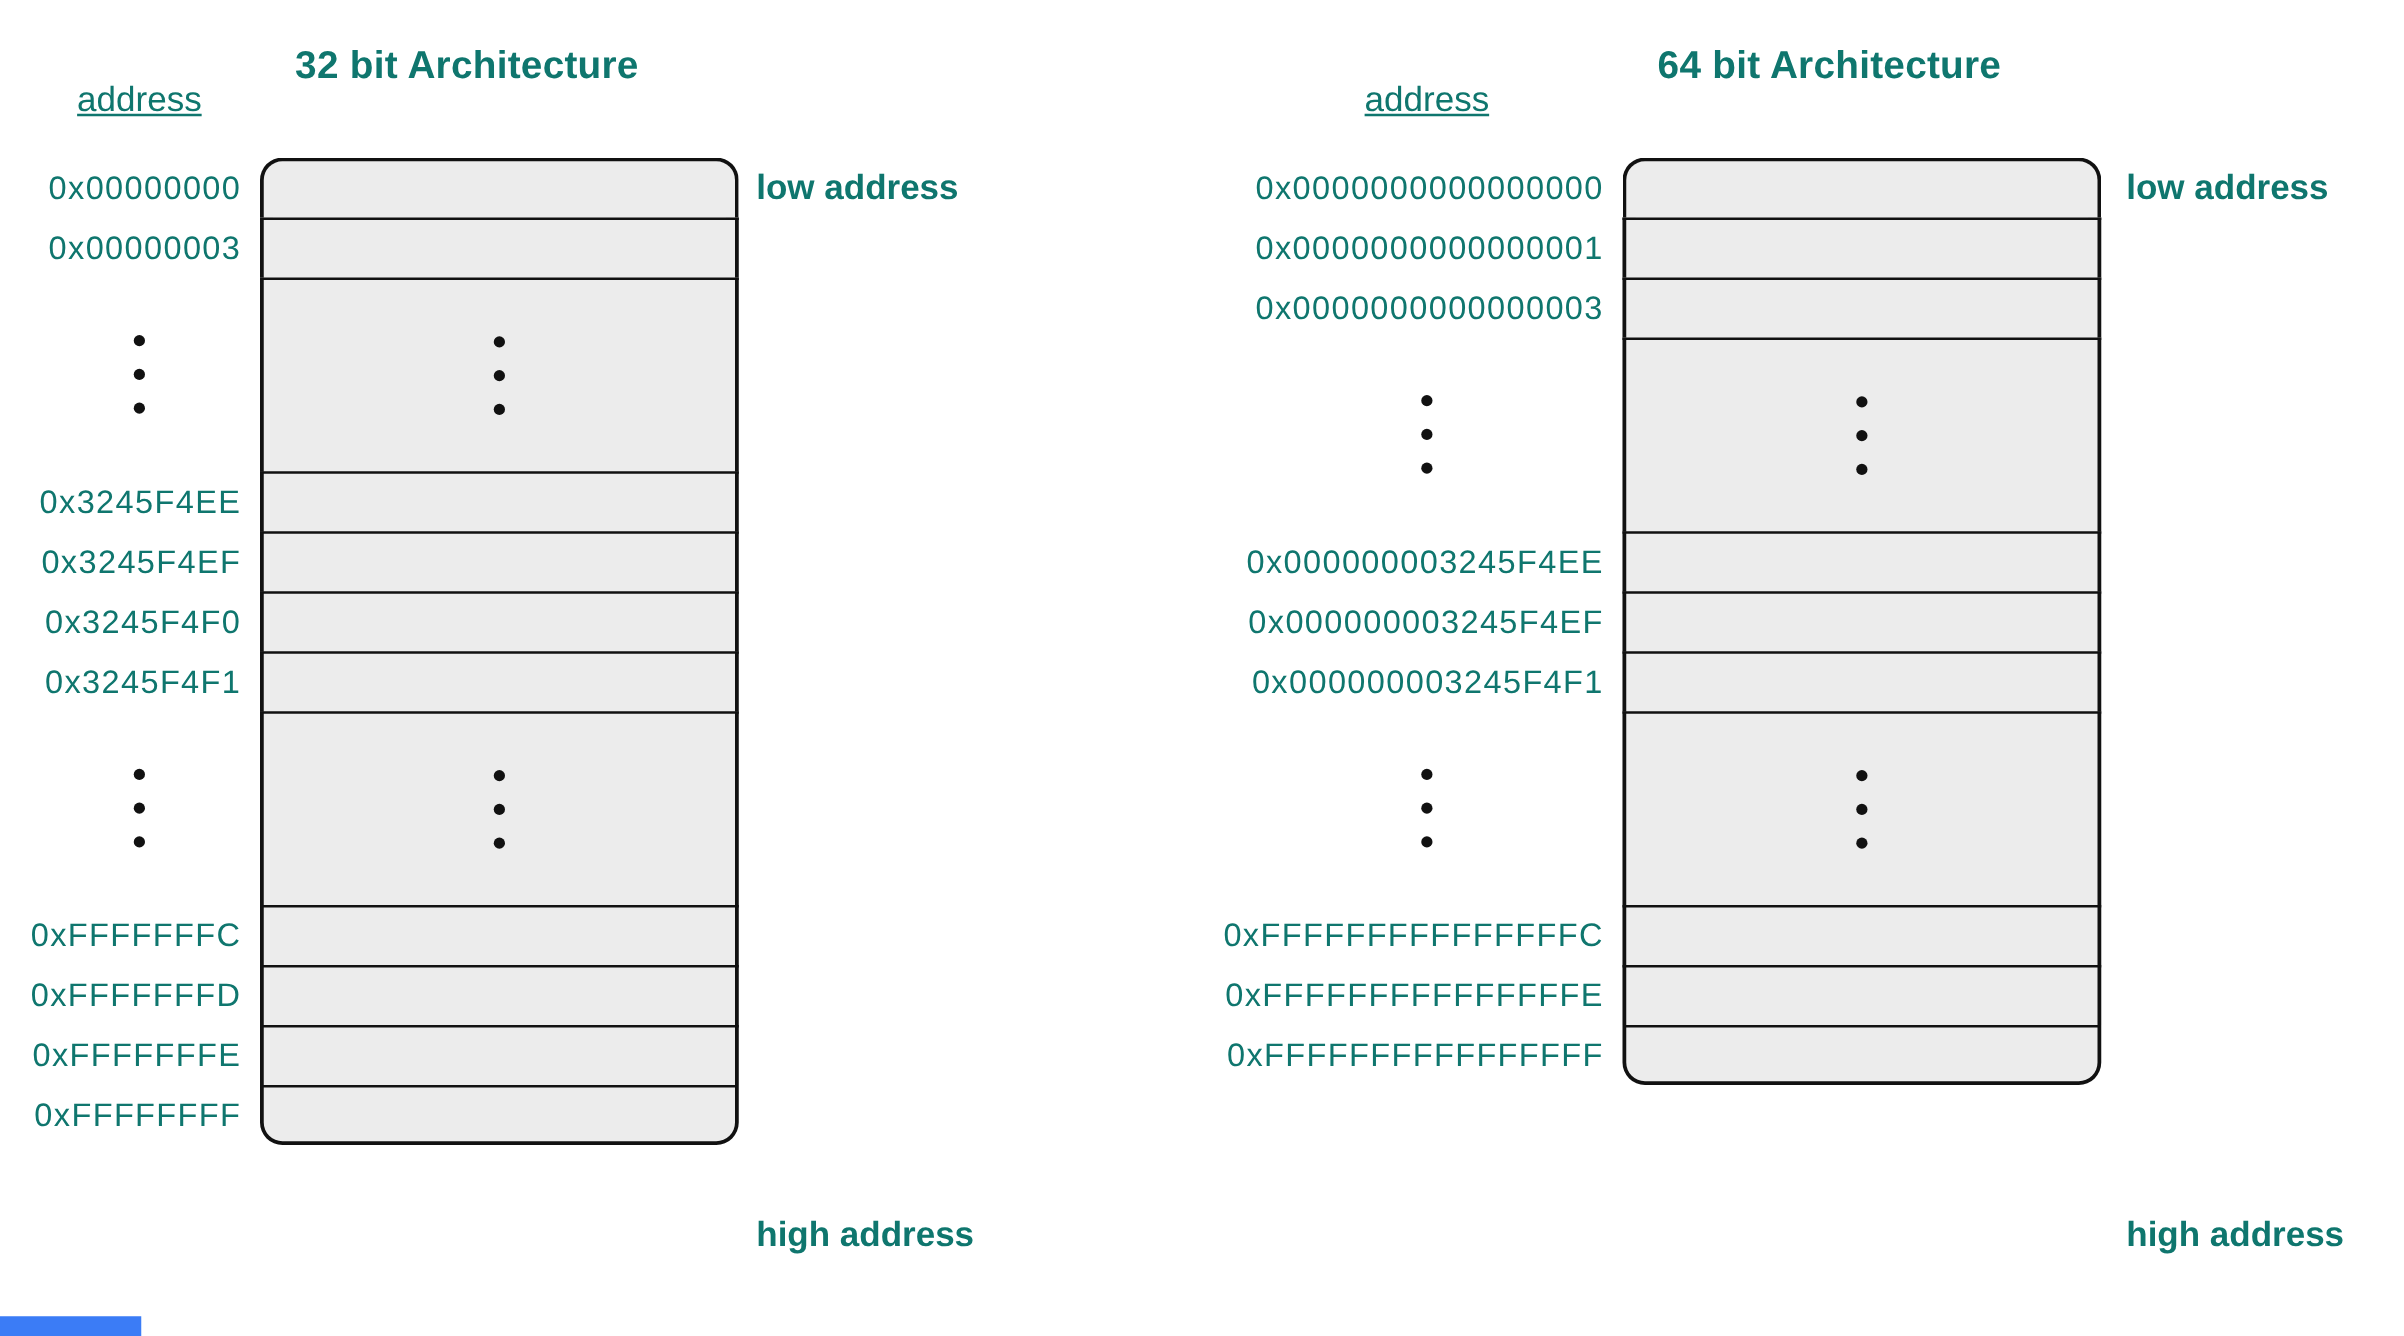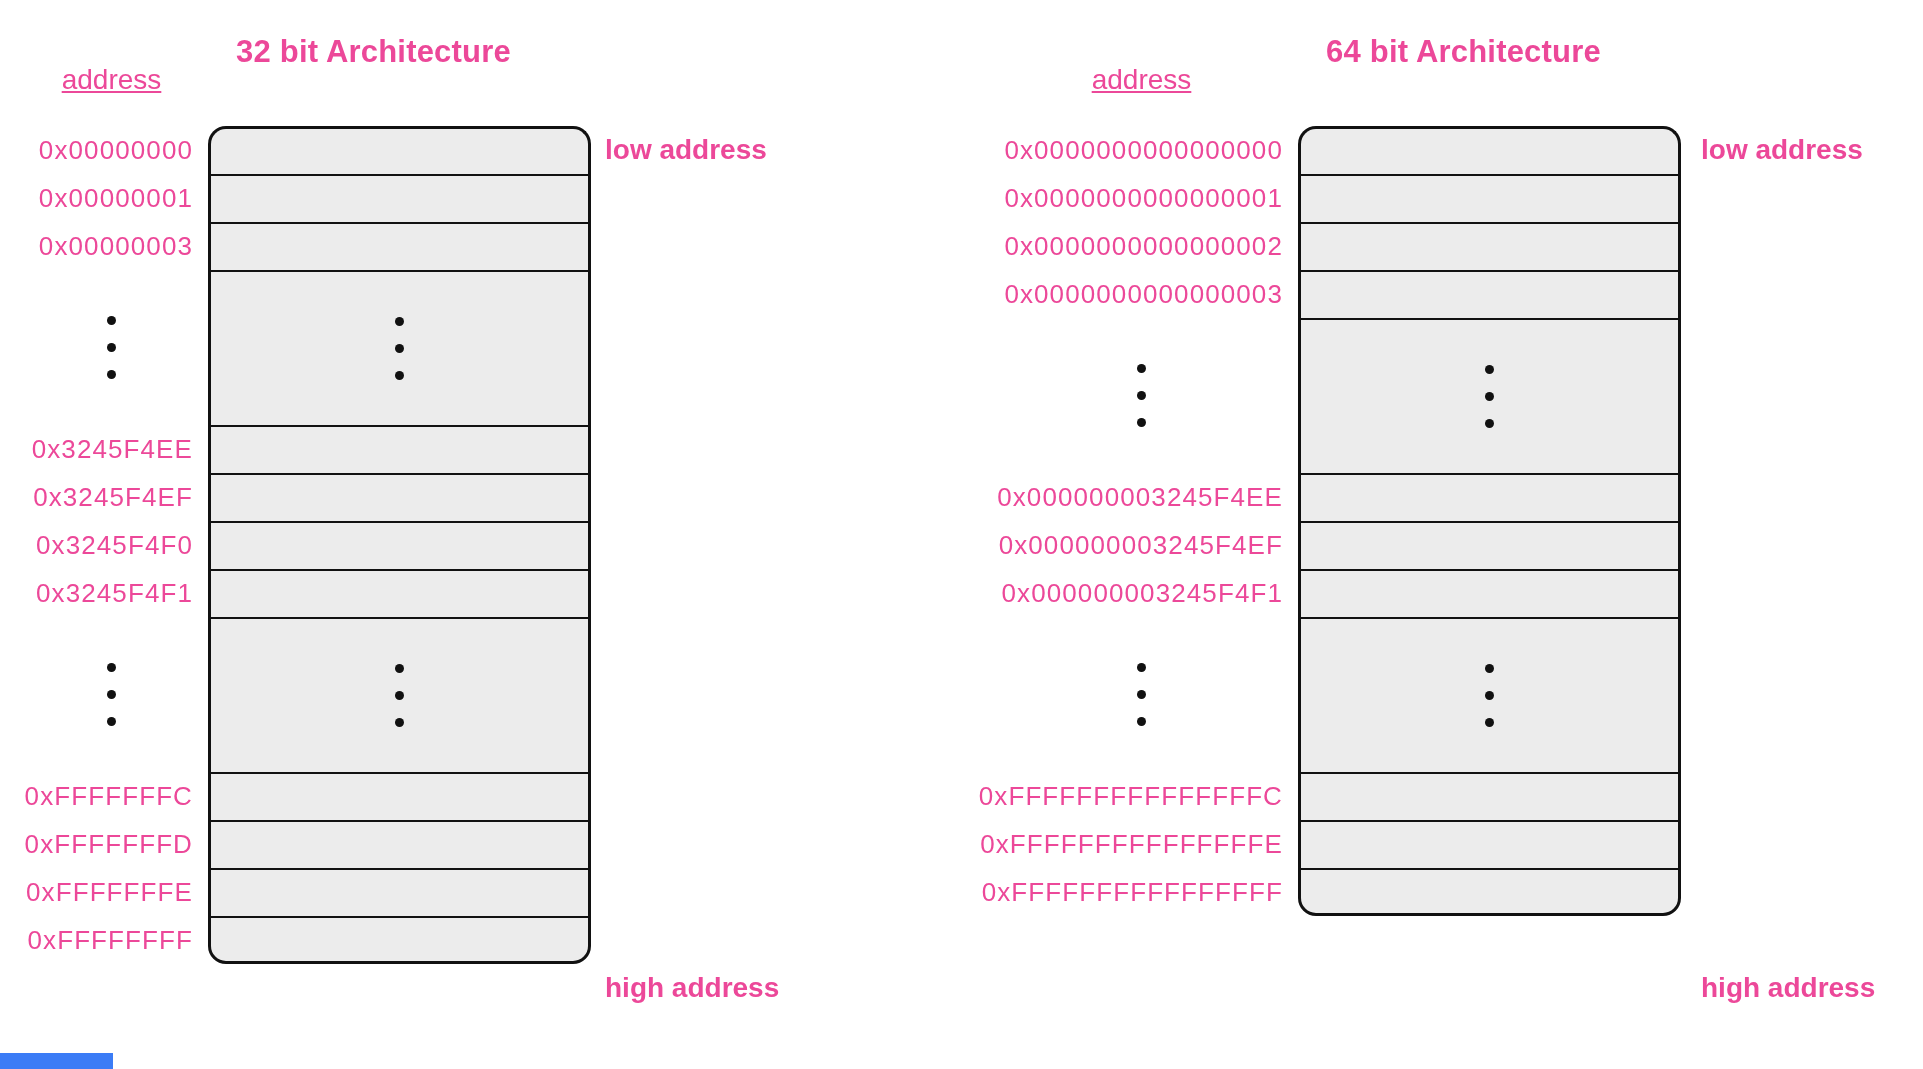--- a/index.html
+++ b/index.html
@@ -1,19 +1,19 @@
 <!DOCTYPE html>
 <html><head>
 <meta charset="utf-8">
 <style>
   * { margin:0; padding:0; box-sizing:border-box; }
   html,body { background:#ffffff; }
   .canvas {
     position:relative; width:1923px; height:1069px; background:#fff;
-    font-family:"Liberation Sans", sans-serif; color:#ec4899; overflow:hidden;padding-left:24px;
+    font-family:"Liberation Sans", sans-serif; color:#0f766e; overflow:hidden;padding-left:24px;
     --line:#111111; --cell-fill:#ececec; --blue:#3b7cf6;
   }
   .diagram { position:absolute; top:0; }
   .diagram.d32 { left:30px; }
   .diagram.d64 { left:1000px; }
 
   .title { position:absolute; top:34px; width:383px; text-align:center;
            font-size:31px; font-weight:700; letter-spacing:.2px; white-space:nowrap; }
   .d32 .title { left:152px; }
   .d64 .title { left:272px; }
@@ -61,24 +61,20 @@
 
   <div class="diagram d32">
     <div class="title">32 bit Architecture</div>
     <div class="addr-header">address</div>
     <div class="rows">
         <div class="row cell">
           <div class="addr">0x00000000</div>
           <div class="cellbox"></div>
         </div>
         <div class="row cell">
-          <div class="addr">0x00000001</div>
-          <div class="cellbox"></div>
-        </div>
-        <div class="row cell">
           <div class="addr">0x00000003</div>
           <div class="cellbox"></div>
         </div>
         <div class="row ellipsis">
           <div class="addr">
             <div class="dots">
               <span class="dot"></span>
               <span class="dot"></span>
               <span class="dot"></span>
             </div>
@@ -150,24 +146,20 @@
     <div class="rows">
         <div class="row cell">
           <div class="addr">0x0000000000000000</div>
           <div class="cellbox"></div>
         </div>
         <div class="row cell">
           <div class="addr">0x0000000000000001</div>
           <div class="cellbox"></div>
         </div>
         <div class="row cell">
-          <div class="addr">0x0000000000000002</div>
-          <div class="cellbox"></div>
-        </div>
-        <div class="row cell">
           <div class="addr">0x0000000000000003</div>
           <div class="cellbox"></div>
         </div>
         <div class="row ellipsis">
           <div class="addr">
             <div class="dots">
               <span class="dot"></span>
               <span class="dot"></span>
               <span class="dot"></span>
             </div>

